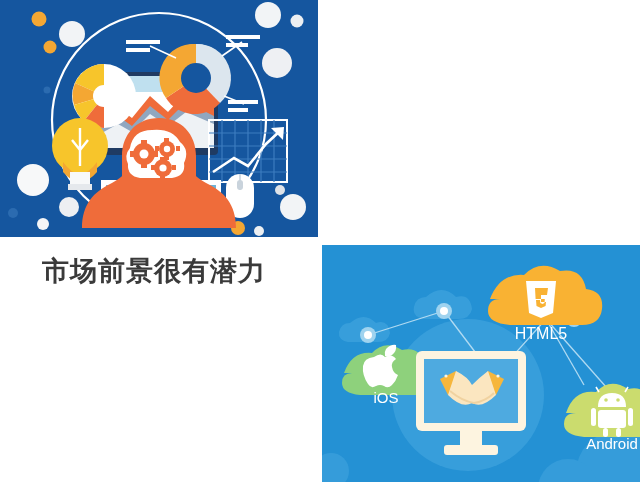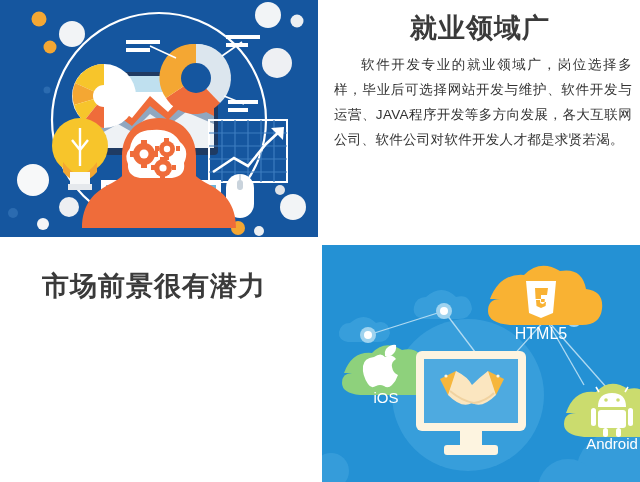--- a/index.html
+++ b/index.html
@@ -11,21 +11,21 @@
   #p-tl{left:0;top:0;width:318px;height:237px;background:#15569f;}
   #p-tr{left:322px;top:0;width:318px;height:237px;background:#ffffff;}
   #p-bl{left:0;top:241px;width:318px;height:241px;background:#ffffff;}
   #p-br{left:322px;top:245px;width:318px;height:237px;background:#14b8a6;}
 
   
   .head{font-weight:bold;color:#3a3a3a;letter-spacing:1px;}
   #tr-head{position:absolute;left:88px;top:10px;font-size:27px;}
   #tr-body{position:absolute;left:12px;top:52px;width:298px;font-size:13.5px;
            line-height:25px;color:#333;text-align:justify;text-indent:2em;letter-spacing:.3px;}
-  #bl-head{position:absolute;left:42px;top:12px;font-size:27px;margin-top:15px;}
+  #bl-head{position:absolute;left:42px;top:12px;font-size:27px;}
   #bl-body{position:absolute;left:14px;top:54px;width:296px;font-size:13.5px;
            line-height:25px;color:#333;text-align:justify;text-indent:2em;letter-spacing:.3px;}
   .tl-svgwrap{position:absolute;left:0;top:0;width:318px;height:237px;}
 
   
   .br-svgwrap{position:absolute;left:0;top:0;width:318px;height:237px;}
 </style>
 </head>
 <body>
 
@@ -180,22 +180,20 @@
           <rect x="160" y="157" width="5" height="4"></rect>
             <rect x="160" y="175" width="5" height="4"></rect>
           <rect x="172" y="165" width="4" height="5"></rect>
             <rect x="151" y="165" width="4" height="5"></rect>
         </g>
       </g>
     </svg>
   </div>
 
   <div class="panel" id="p-tr">
-    <div class="head" id="tr-head">就业领域广</div>
-    <div id="tr-body">软件开发专业的就业领域广，岗位选择多样，毕业后可选择网站开发与维护、软件开发与运营、JAVA程序开发等多方向发展，各大互联网公司、软件公司对软件开发人才都是求贤若渴。</div>
   </div>
 
   <div class="panel" id="p-bl">
     <div class="head" id="bl-head">市场前景很有潜力</div>
   </div>
 
   <div class="panel" id="p-br">
     <svg class="br-svgwrap" viewBox="0 0 318 237" xmlns="http://www.w3.org/2000/svg">
       <defs>
         <clipPath id="brclip">

